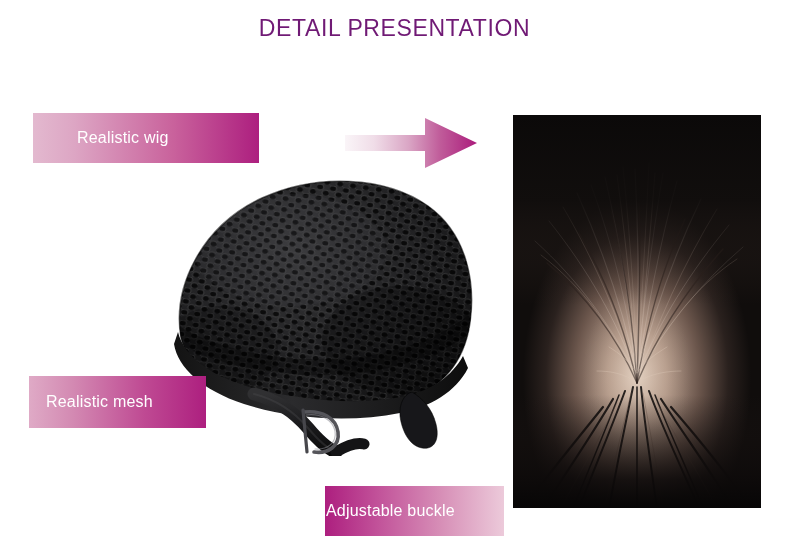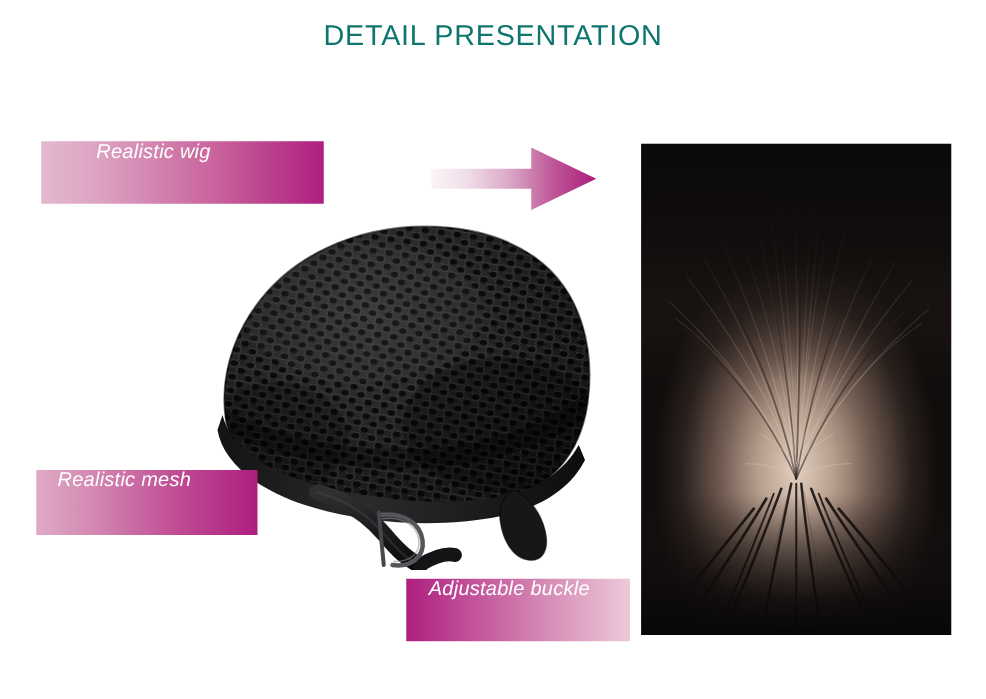--- a/index.html
+++ b/index.html
@@ -20,35 +20,35 @@
 
   
   .page-title {
     position: absolute;
     left: 0;
     top: 15px;
     width: 789px;
     text-align: center;
     font-size: 23px;
     letter-spacing: 0.6px;
-    color: #0f766e;
+    color: #701a75;
     font-weight: 400;
     font-family: "Liberation Sans", sans-serif;
   }
 
   
   .label-chip {
     position: absolute;
     display: flex;
+    align-items: center;
     color: #ffffff;
     font-size: 16px;
     letter-spacing: 0.2px;
     white-space: nowrap;
     box-sizing: border-box;
-    font-style: italic;
   }
   .label-chip .chip-text {
     display: block;
   }
 
   #chip-realistic-wig {
     left: 33px;
     top: 113px;
     width: 226px;
     height: 50px;
@@ -58,24 +58,24 @@
   #chip-breathable-mesh {
     left: 29px;
     top: 376px;
     width: 177px;
     height: 52px;
     padding-left: 17px;
     background: linear-gradient(90deg, #dfaac6 0%, #d389b2 25%, #bf4a93 65%, #ad1f7f 100%);
   }
   #chip-adjustable-buckle {
     left: 325px;
-    top: 463px;
+    top: 486px;
     width: 179px;
     height: 50px;
-    padding-left: 18px;
+    padding-left: 1px;
     background: linear-gradient(90deg, #ad1f7f 0%, #c2539a 30%, #d78fb7 65%, #eccada 100%);
   }
 
   
   #arrow-right {
     position: absolute;
     left: 345px;
     top: 118px;
     width: 132px;
     height: 50px;

